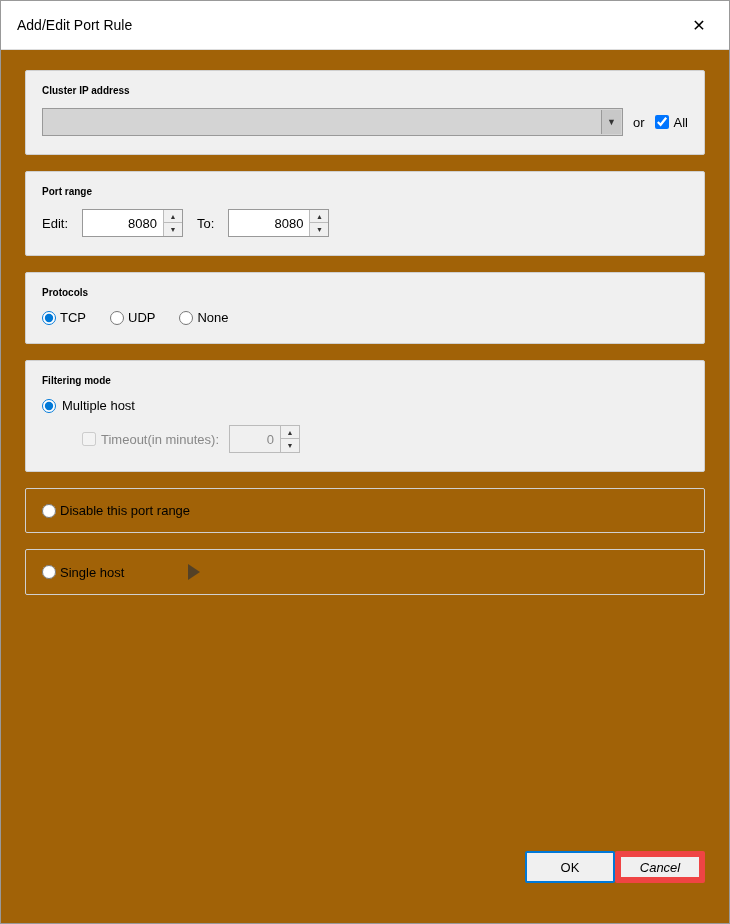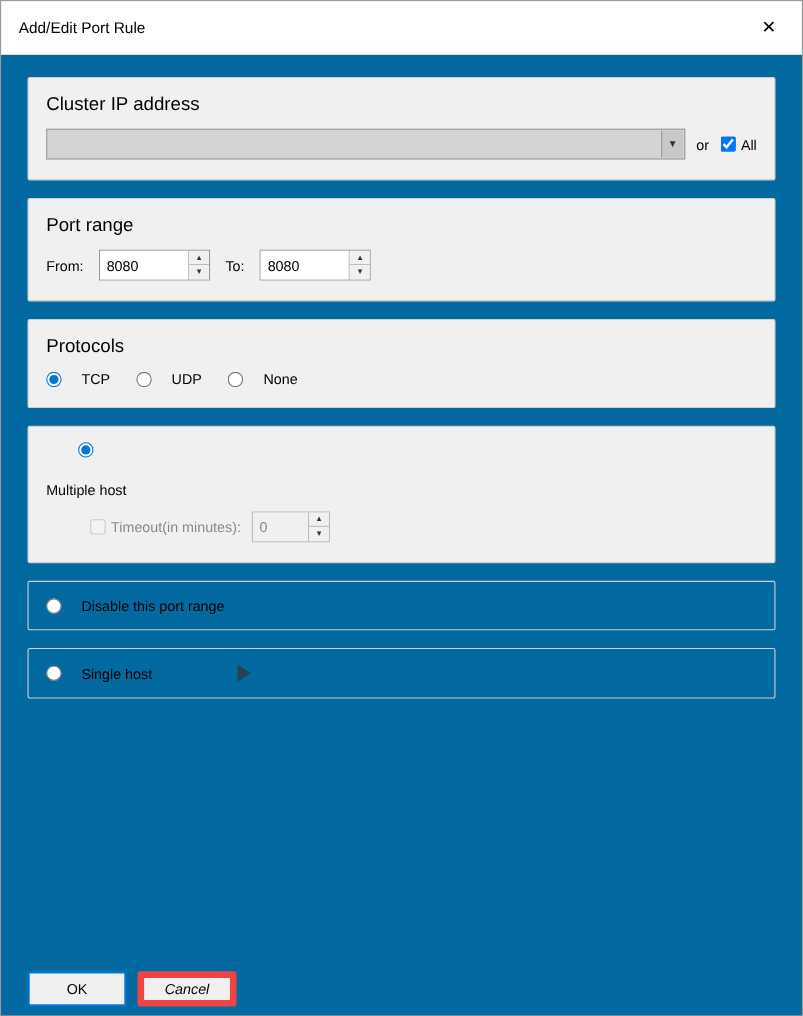--- a/index.html
+++ b/index.html
@@ -6,21 +6,21 @@
     body {
       background: #c0c0c0;
       font-family: 'Segoe UI', Tahoma, sans-serif;
       font-size: 13px;
       display: flex;
       align-items: center;
       justify-content: center;
       min-height: 100vh;
     }
     .dialog {
-      background: #0369a1;
+      background: #a16207;
       border: 1px solid #999;
       box-shadow: 2px 2px 8px rgba(0,0,0,0.4);
       width: 730px;
       min-height: 924px;
       display: flex;
       flex-direction: column;
     }
     .title-bar {
       background: #fff;
       padding: 10px 16px;
@@ -55,22 +55,22 @@
       gap: 16px;
     }
 
     .section {
       background: #f0f0f0;
       border: 1px solid #d0d0d0;
       padding: 14px 16px 18px 16px;
       border-radius: 2px;
     }
     .section-label {
-      font-size: 17px;
-      font-weight: 400;
+      font-size: 10px;
+      font-weight: 700;
       color: #000;
       margin-bottom: 12px;
     }
 
     
     .cluster-row {
       display: flex;
       align-items: center;
       gap: 10px;
     }
@@ -140,21 +140,21 @@
       border: 1px solid #999;
       background: #fff;
     }
     .spinner-wrap input {
       width: 80px;
       height: 26px;
       border: none;
       padding: 0 6px;
       font-size: 13px;
       background: #fff;
-      text-align: left;
+      text-align: right;
       outline: none;
     }
     .spinner-btns {
       display: flex;
       flex-direction: column;
       border-left: 1px solid #bbb;
     }
     .spinner-btns button {
       width: 18px;
       height: 13px;
@@ -174,21 +174,21 @@
 
     
     .radio-row {
       display: flex;
       align-items: center;
       gap: 24px;
     }
     .radio-item {
       display: flex;
       align-items: center;
-      gap: 18px;
+      gap: 4px;
       cursor: pointer;
     }
     .radio-item input[type="radio"] {
       width: 14px;
       height: 14px;
       cursor: pointer;
       accent-color: #0078d7;
     }
     .radio-item label {
       font-size: 13px;
@@ -197,22 +197,21 @@
 
     
     .filtering-row {
       display: flex;
       align-items: center;
       gap: 0;
     }
     .multiple-host-radio {
       display: flex;
       align-items: center;
-      gap: 22px;
-      flex-direction: column;
+      gap: 6px;
     }
     .affinity-group {
       display: flex;
       align-items: center;
       gap: 6px;
       margin-left: 20px;
     }
     .affinity-label {
       font-size: 13px;
       margin-right: 4px;
@@ -258,22 +257,23 @@
     
     .standalone-section {
       padding: 14px 16px;
       border: 1px solid #d0d0d0;
       border-radius: 2px;
     }
 
     
     .button-row {
       display: flex;
-      gap: 10px;
-      padding: 16px 24px 8px 24px;
+      justify-content: flex-end;
+      gap: 0;
+      padding: 16px 24px 40px 24px;
       margin-top: auto;
     }
     .btn {
       width: 90px;
       height: 32px;
       font-size: 13px;
       cursor: pointer;
       border-radius: 2px;
     }
     .btn-ok {
@@ -324,21 +324,21 @@
         <div class="all-checkbox-wrap">
           <input type="checkbox" id="all-check" checked="" style="">
           <label for="all-check">All</label>
         </div>
       </div>
     </div>
 
     <div class="section">
       <div class="section-label">Port range</div>
       <div class="port-row">
-        <label>From:</label>
+        <label>Edit:</label>
         <div class="spinner-wrap">
           <input type="text" value="8080" style="">
           <div class="spinner-btns">
             <button>▲</button>
             <button>▼</button>
           </div>
         </div>
         <label>To:</label>
         <div class="spinner-wrap">
           <input type="text" value="8080" style="">
@@ -362,20 +362,21 @@
           <label for="udp">UDP</label>
         </div>
         <div class="radio-item">
           <input type="radio" name="protocol" id="both" style="">
           <label for="both">None</label>
         </div>
       </div>
     </div>
 
     <div class="section">
+      <div class="section-label">Filtering mode</div>
       <div class="filtering-row">
         <div class="multiple-host-radio radio-item">
           <input type="radio" name="filter" id="multiple-host" checked="" style="">
           <label for="multiple-host">Multiple host</label>
         </div>
       </div>
       <div class="timeout-row">
         <div class="timeout-checkbox-wrap">
           <input type="checkbox" id="timeout-check" disabled="" style="">
           <label for="timeout-check">Timeout(in minutes):</label>

